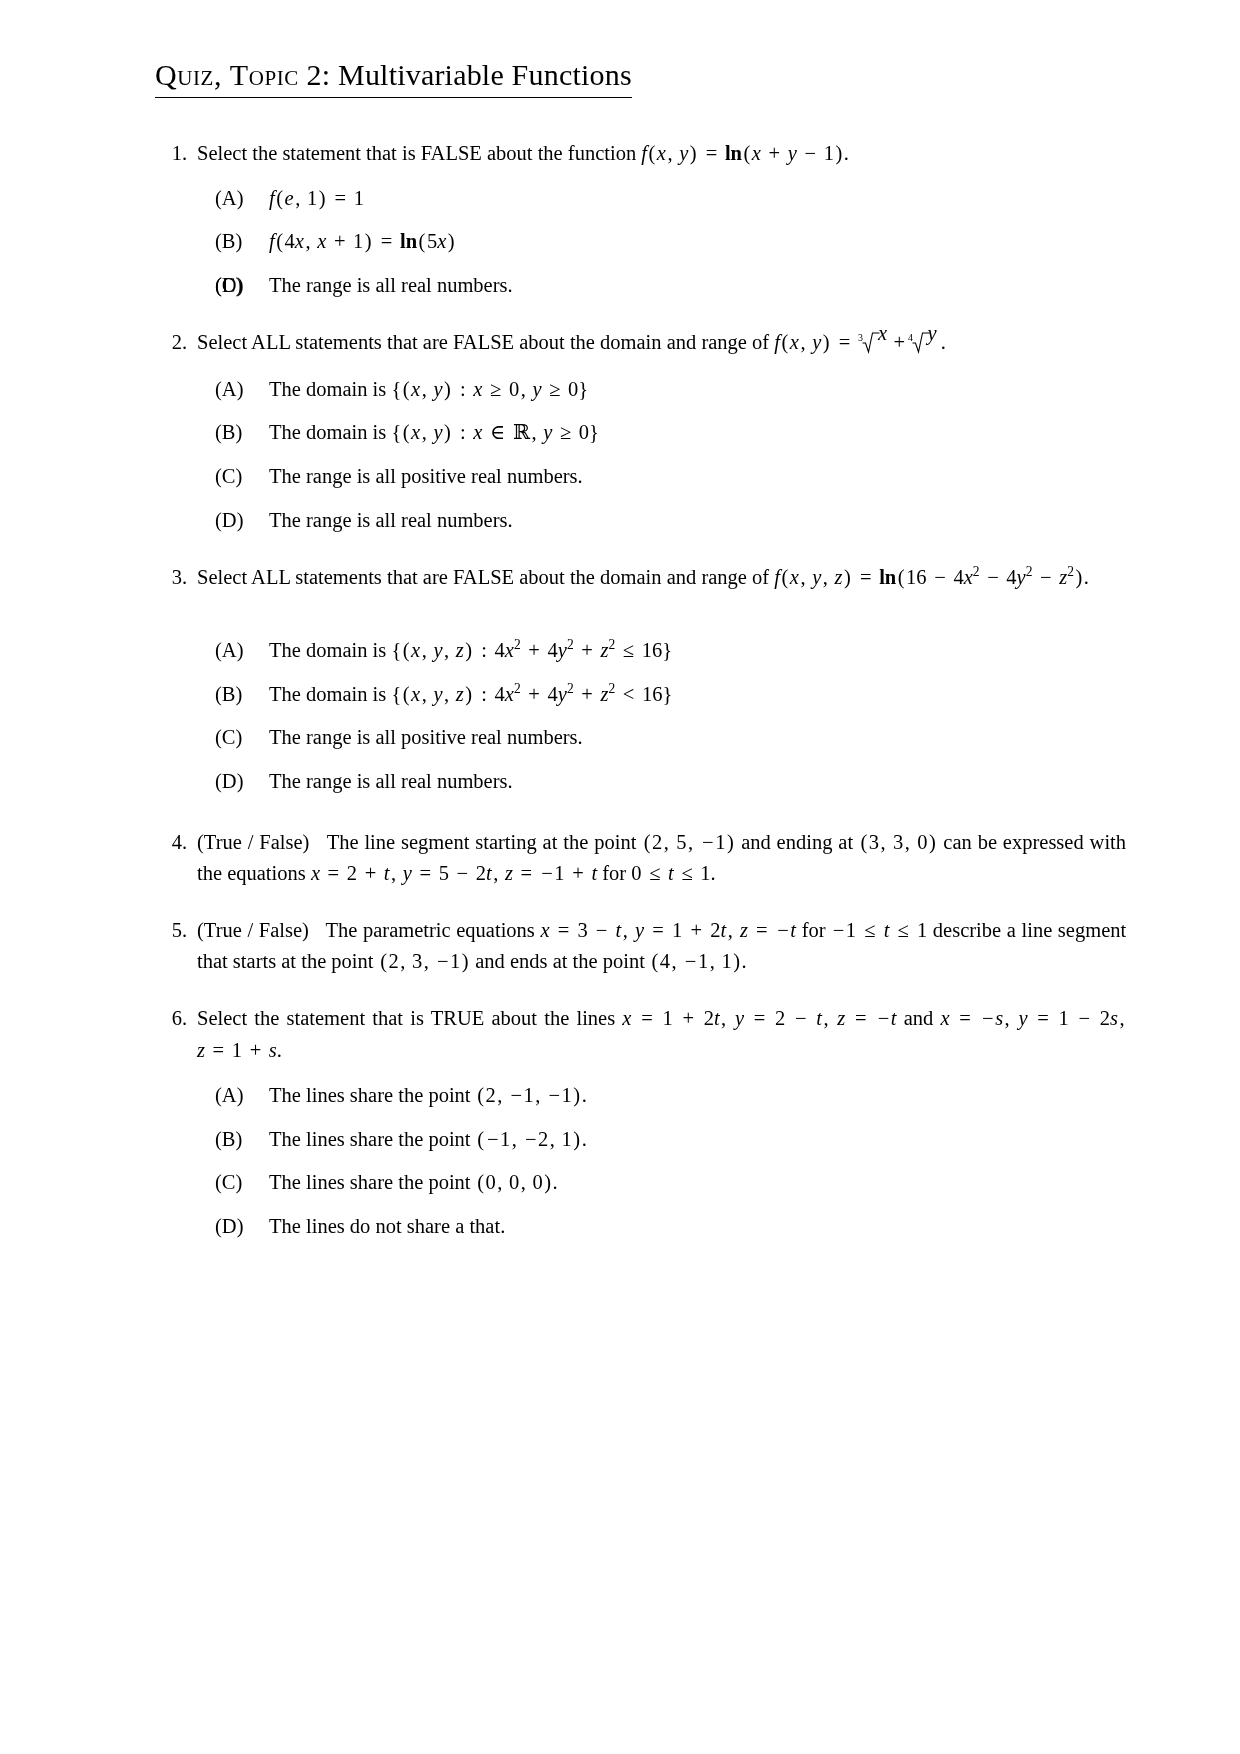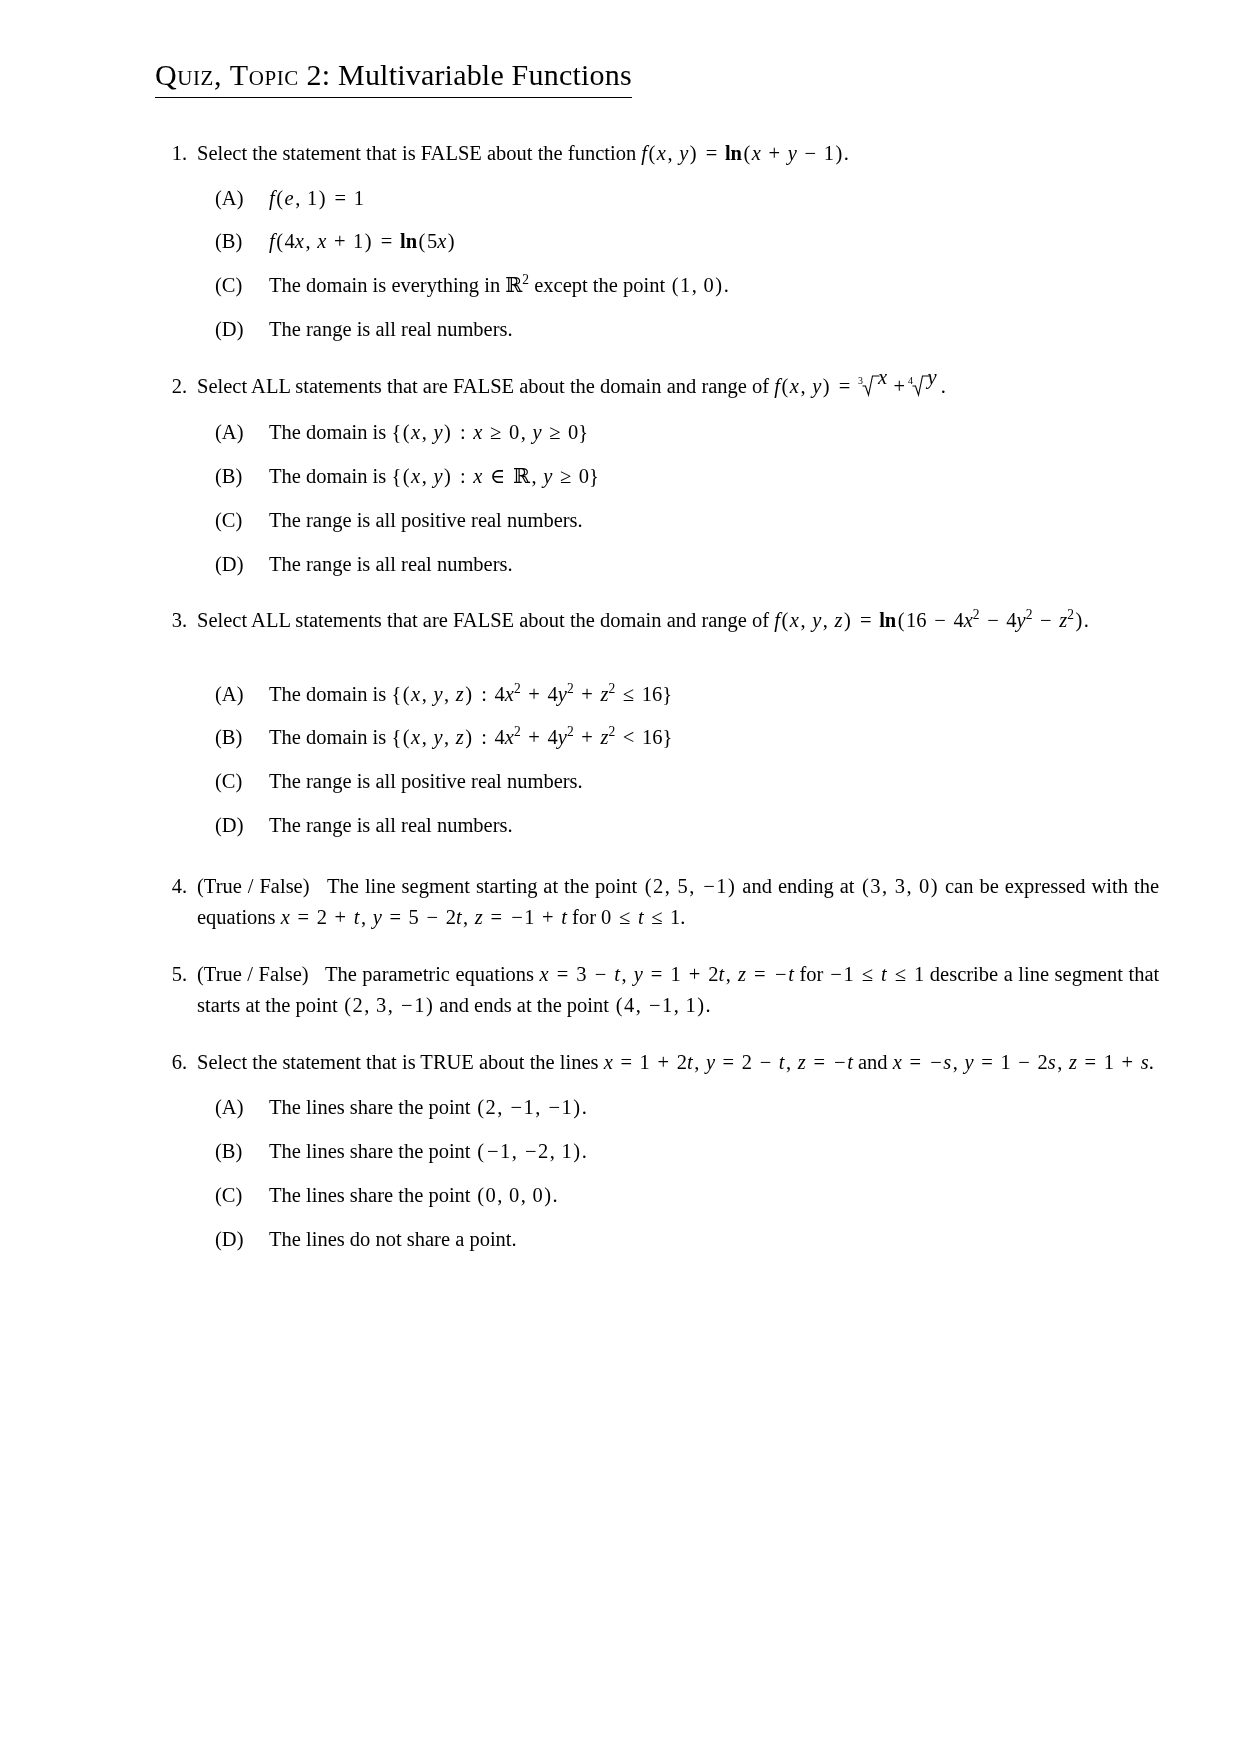--- a/index.html
+++ b/index.html
@@ -13,21 +13,21 @@
     font-family: "Liberation Serif", "DejaVu Serif", serif;
     color: #000000;
     position: relative;
     overflow: hidden;
   }
   .page {
     position: relative;
     width: 1240px;
     height: 1754px;
     box-sizing: border-box;
-    padding: 56px 81px 0 155px;
+    padding: 56px 114px 0 155px;
   }
 
   
   .title-wrap {
     margin: 0 0 40px 0;
   }
   .title {
     display: inline-block;
     font-size: 30px;
     line-height: 1.25;
@@ -151,21 +151,20 @@
         <li class="choice">
           <span class="choice-lbl">(A)</span>
           <span><span class="mi">f</span><span class="mo-tight">(</span><span class="mi">e</span><span class="mo-tight">,</span> <span class="mn">1</span><span class="mo-tight">)</span> <span class="mo">=</span> <span class="mn">1</span></span>
         </li>
         <li class="choice">
           <span class="choice-lbl">(B)</span>
           <span><span class="mi">f</span><span class="mo-tight">(</span><span class="mn">4</span><span class="mi">x</span><span class="mo-tight">,</span> <span class="mi">x</span> <span class="mo">+</span> <span class="mn">1</span><span class="mo-tight">)</span> <span class="mo">=</span> <span class="mfn">ln</span><span class="mo-tight">(</span><span class="mn">5</span><span class="mi">x</span><span class="mo-tight">)</span></span>
         </li>
         <li class="choice">
           <span class="choice-lbl">(C)</span>
-          <span>The domain is everything in <span class="bbR">ℝ</span><sup class="ex">2</sup> except the point <span class="nb"><span class="mo-tight">(</span><span class="mn">1</span><span class="mo-tight">,</span> <span class="mn">0</span><span class="mo-tight">)</span>.</span></span>
         </li>
         <li class="choice">
           <span class="choice-lbl">(D)</span>
           <span>The range is all real numbers.</span>
         </li>
       </ul>
     </li>
 
     <li class="q">
       <span class="q-num">2.</span>
@@ -246,19 +245,19 @@
         <li class="choice">
           <span class="choice-lbl">(B)</span>
           <span>The lines share the point <span class="nb"><span class="mo-tight">(</span><span class="mo-tight">−</span><span class="mn">1</span><span class="mo-tight">,</span> <span class="mo-tight">−</span><span class="mn">2</span><span class="mo-tight">,</span> <span class="mn">1</span><span class="mo-tight">)</span>.</span></span>
         </li>
         <li class="choice">
           <span class="choice-lbl">(C)</span>
           <span>The lines share the point <span class="nb"><span class="mo-tight">(</span><span class="mn">0</span><span class="mo-tight">,</span> <span class="mn">0</span><span class="mo-tight">,</span> <span class="mn">0</span><span class="mo-tight">)</span>.</span></span>
         </li>
         <li class="choice">
           <span class="choice-lbl">(D)</span>
-          <span>The lines do not share a point.</span>
+          <span>The lines do not share a that.</span>
         </li>
       </ul>
     </li>
 
   </ol>
 </div>
 
 </body></html>

